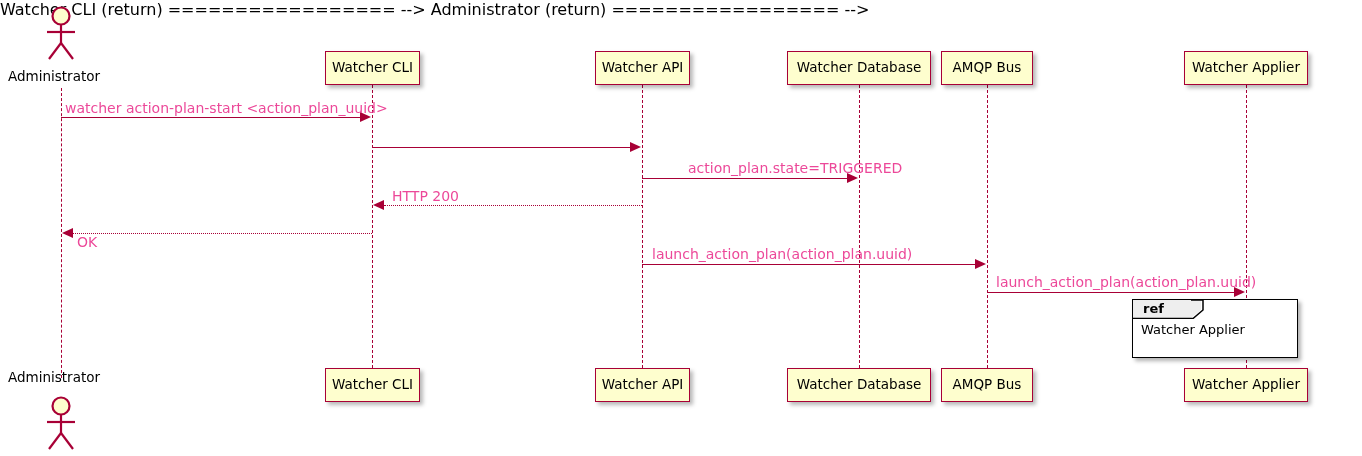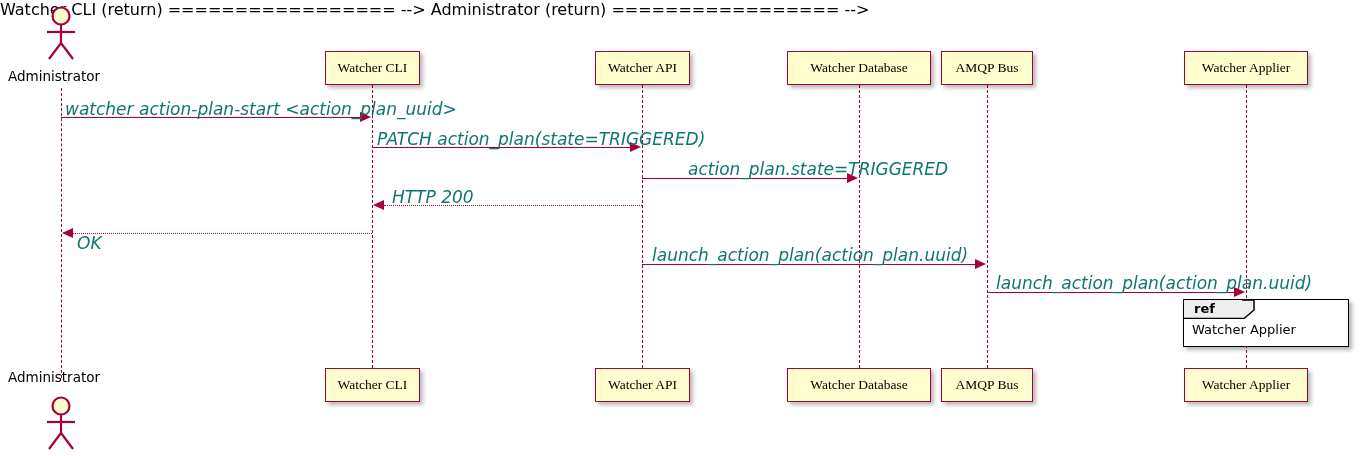--- a/index.html
+++ b/index.html
@@ -30,21 +30,20 @@
     background: #FEFECE;
     border: 1.5px solid #A80036;
     color: #000000;
     font-size: 13.5px;
     line-height: 1;
     display: flex;
     align-items: center;
     justify-content: center;
     white-space: nowrap;
     box-shadow: 3px 3px 4px rgba(0,0,0,0.28);
-    font-family: Liberation Serif, serif;
   }
 
   
   .actor {
     position: absolute;
     width: 46px;
     height: 58px;
   }
   .actor svg { display: block; overflow: visible; }
   .actor-label {
@@ -73,25 +72,24 @@
     border-bottom: 5px solid transparent;
     border-left: 11px solid #A80036;
   }
   .arrow-head.left {
     border-top: 5px solid transparent;
     border-bottom: 5px solid transparent;
     border-right: 11px solid #A80036;
   }
   .msg-label {
     position: absolute;
-    font-size: 17px;
-    color: #0f766e;
+    font-size: 14px;
+    color: #ec4899;
     white-space: nowrap;
     line-height: 1;
-    font-style: italic;
   }
 
   
   .ref-box {
     position: absolute;
     box-sizing: border-box;
     background: #FFFFFF;
     border: 1.5px solid #000000;
     box-shadow: 3px 3px 4px rgba(0,0,0,0.30);
   }
@@ -199,21 +197,20 @@
   </div>
 
   
   <div class="msg-line" style="left:61px; top:117px; width:300px;"></div>
   <div class="arrow-head right" style="left:360px; top:112px;"></div>
   <div class="msg-label" style="left:65px; top:101px;">watcher action-plan-start &lt;action_plan_uuid&gt;</div>
 
   
   <div class="msg-line" style="left:372px; top:147px; width:259px;"></div>
   <div class="arrow-head right" style="left:630px; top:142px;"></div>
-  <div class="msg-label" style="left:377px; top:131px;">PATCH action_plan(state=TRIGGERED)</div>
 
   
   <div class="msg-line" style="left:642px; top:178px; width:206px;"></div>
   <div class="arrow-head right" style="left:847px; top:173px;"></div>
   <div class="msg-label" style="left:688px; top:161px;">action_plan.state=TRIGGERED</div>
 
    Watcher CLI (return) ================= --&gt;
   <div class="msg-line dotted" style="left:384px; top:205px; width:258px;"></div>
   <div class="arrow-head left" style="left:373px; top:200px;"></div>
   <div class="msg-label" style="left:392px; top:189px;text-align:right;">HTTP 200</div>
@@ -227,21 +224,21 @@
   <div class="msg-line" style="left:642px; top:264px; width:334px;"></div>
   <div class="arrow-head right" style="left:975px; top:259px;"></div>
   <div class="msg-label" style="left:652px; top:247px;">launch_action_plan(action_plan.uuid)</div>
 
   
   <div class="msg-line" style="left:987px; top:292px; width:248px;"></div>
   <div class="arrow-head right" style="left:1234px; top:287px;"></div>
   <div class="msg-label" style="left:996px; top:275px;">launch_action_plan(action_plan.uuid)</div>
 
   
-  <div class="ref-box" style="left:1183px; top:299px; width:166px; height:48px;">
+  <div class="ref-box" style="left:1132px; top:299px; width:166px; height:59px;">
     <div class="ref-tab" style="width:56px;">
       <svg width="70" height="18" viewBox="0 0 70 18" style="position:absolute;left:0;top:0;">
         <path d="M0,0 L56,0 L68,0 L68,10 L58,18 L0,18 Z" fill="#EEEEEE" stroke="none"></path>
       </svg>
     </div>
     <svg width="72" height="19" viewBox="0 0 72 19" style="position:absolute;left:0;top:0;">
       <path d="M58,0 L70,0 L70,10 L60,18.5 L0,18.5" fill="none" stroke="#000000" stroke-width="1.5"></path>
     </svg>
     <div class="ref-tab-label">ref</div>
     <div class="ref-body">

